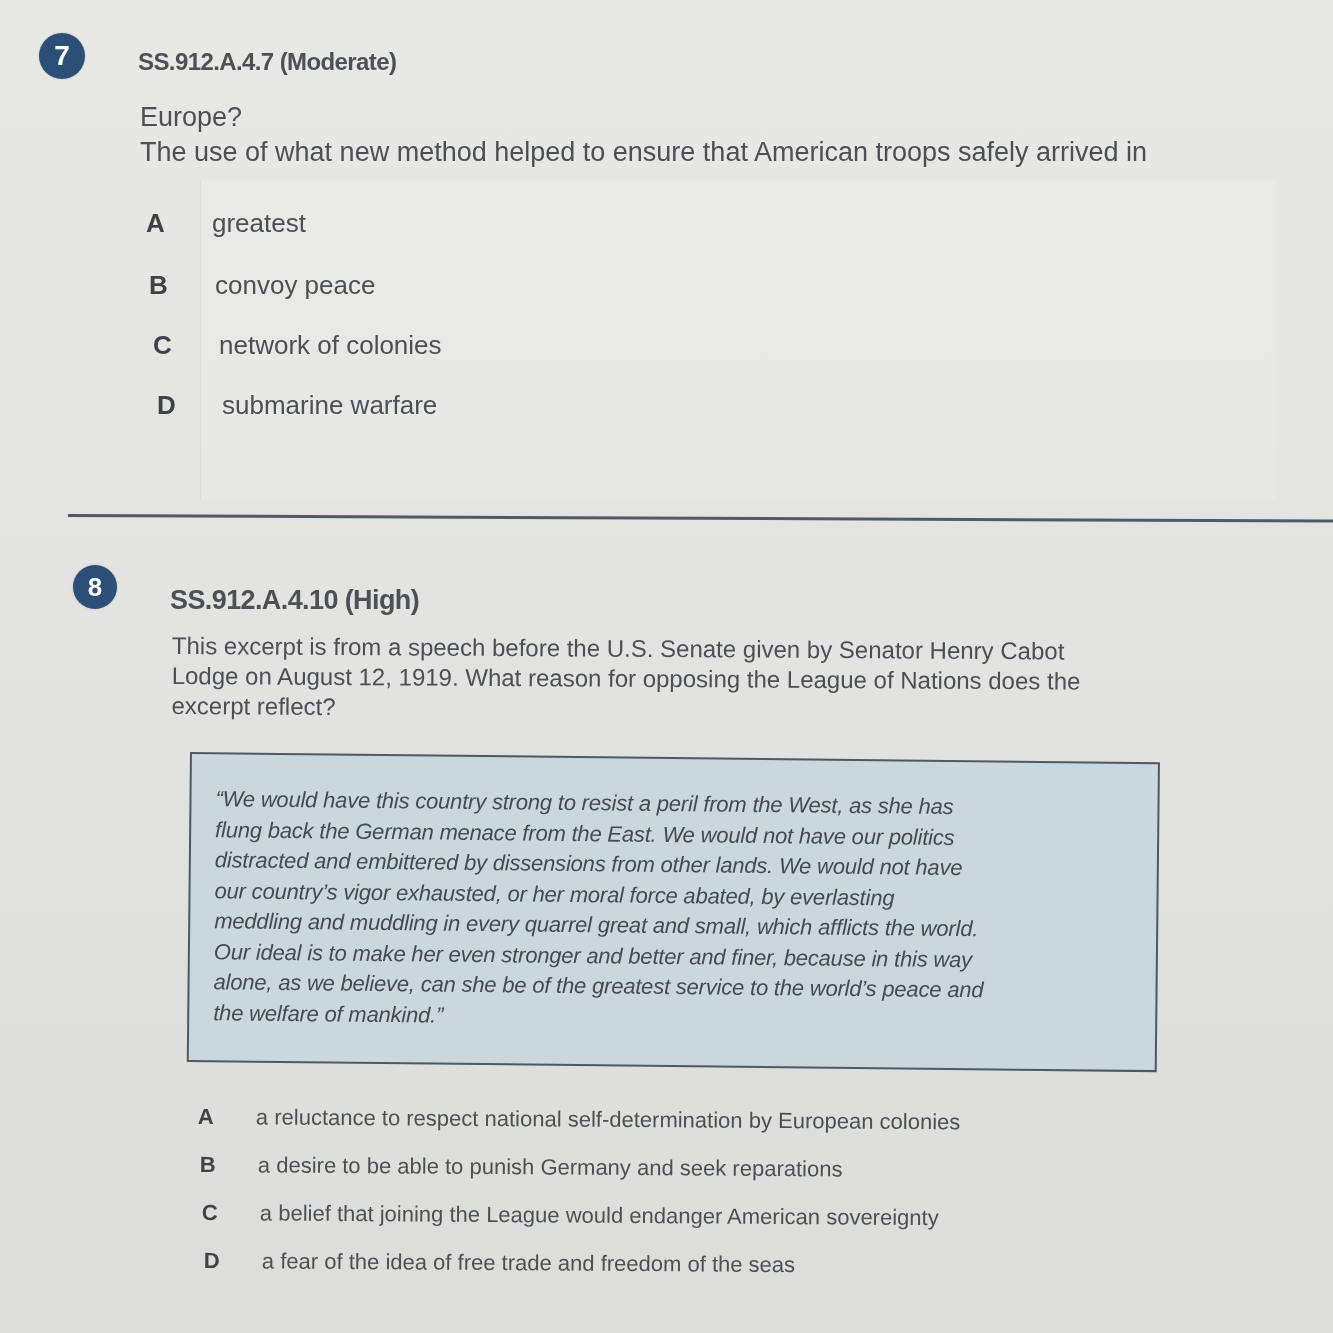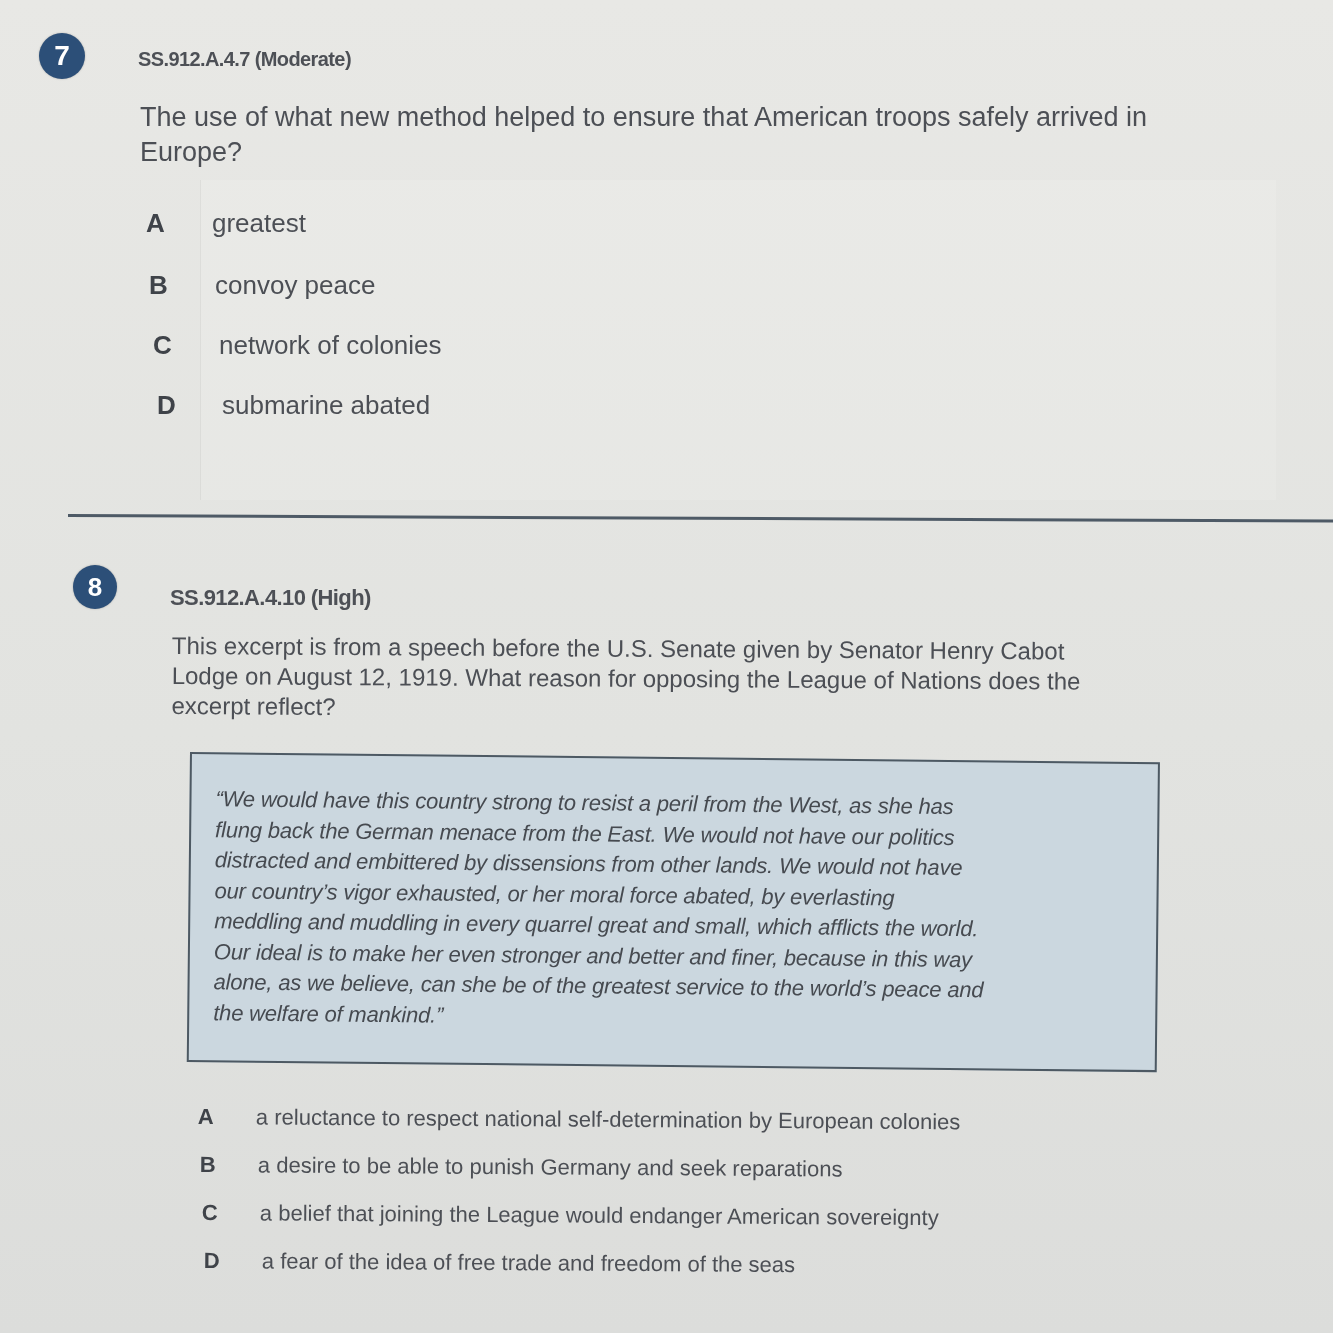--- a/index.html
+++ b/index.html
@@ -100,50 +100,50 @@
       background: rgba(255,255,255,0.12);
       border-left: 1px solid rgba(0,0,0,0.05);
     }
   </style>
 </head>
 <body>
 
 <div class="page">
 
   <div class="qnum" style="left:39px; top:33px;">7</div>
-  <div class="std" style="left:138px; top:48px; font-size:20px;">SS.912.A.4.7 (Moderate)</div>
+  <div class="std" style="left:138px; top:48px; font-size:24px;">SS.912.A.4.7 (Moderate)</div>
 
   <div class="stem" style="left:140px; top:100px; font-size:27px;">
+    <div>Europe?</div>
     <div>The use of what new method helped to ensure that American troops safely arrived in</div>
-    <div>Europe?</div>
   </div>
 
   <div class="q7-choices-bg"></div>
 
   <div class="choice" style="left:146px; top:208px; font-size:26px;">
     <span class="letter" style="width:66px;">A</span>
     <span class="text">greatest</span>
   </div>
   <div class="choice" style="left:149px; top:270px; font-size:26px;">
     <span class="letter" style="width:66px;">B</span>
     <span class="text">convoy peace</span>
   </div>
   <div class="choice" style="left:153px; top:330px; font-size:26px;">
     <span class="letter" style="width:66px;">C</span>
     <span class="text">network of colonies</span>
   </div>
   <div class="choice" style="left:157px; top:390px; font-size:26px;">
     <span class="letter" style="width:65px;">D</span>
-    <span class="text">submarine abated</span>
+    <span class="text">submarine warfare</span>
   </div>
 
   <div class="divider"></div>
 
   <div class="qnum" style="left:73px; top:565px; width:44px; height:44px; font-size:26px;">8</div>
-  <div class="std" style="left:170px; top:585px; font-size:22px;">SS.912.A.4.10 (High)</div>
+  <div class="std" style="left:170px; top:585px; font-size:27px;">SS.912.A.4.10 (High)</div>
 
   <div class="stem" style="left:172px; top:631px; font-size:24px; line-height:30px; transform:rotate(0.35deg); transform-origin:left top;">
     <div>This excerpt is from a speech before the U.S. Senate given by Senator Henry Cabot</div>
     <div>Lodge on August 12, 1919. What reason for opposing the League of Nations does the</div>
     <div>excerpt reflect?</div>
   </div>
 
   <div class="quote-box">
     <div class="quote-text">
       <div>“We would have this country strong to resist a peril from the West, as she has</div>

